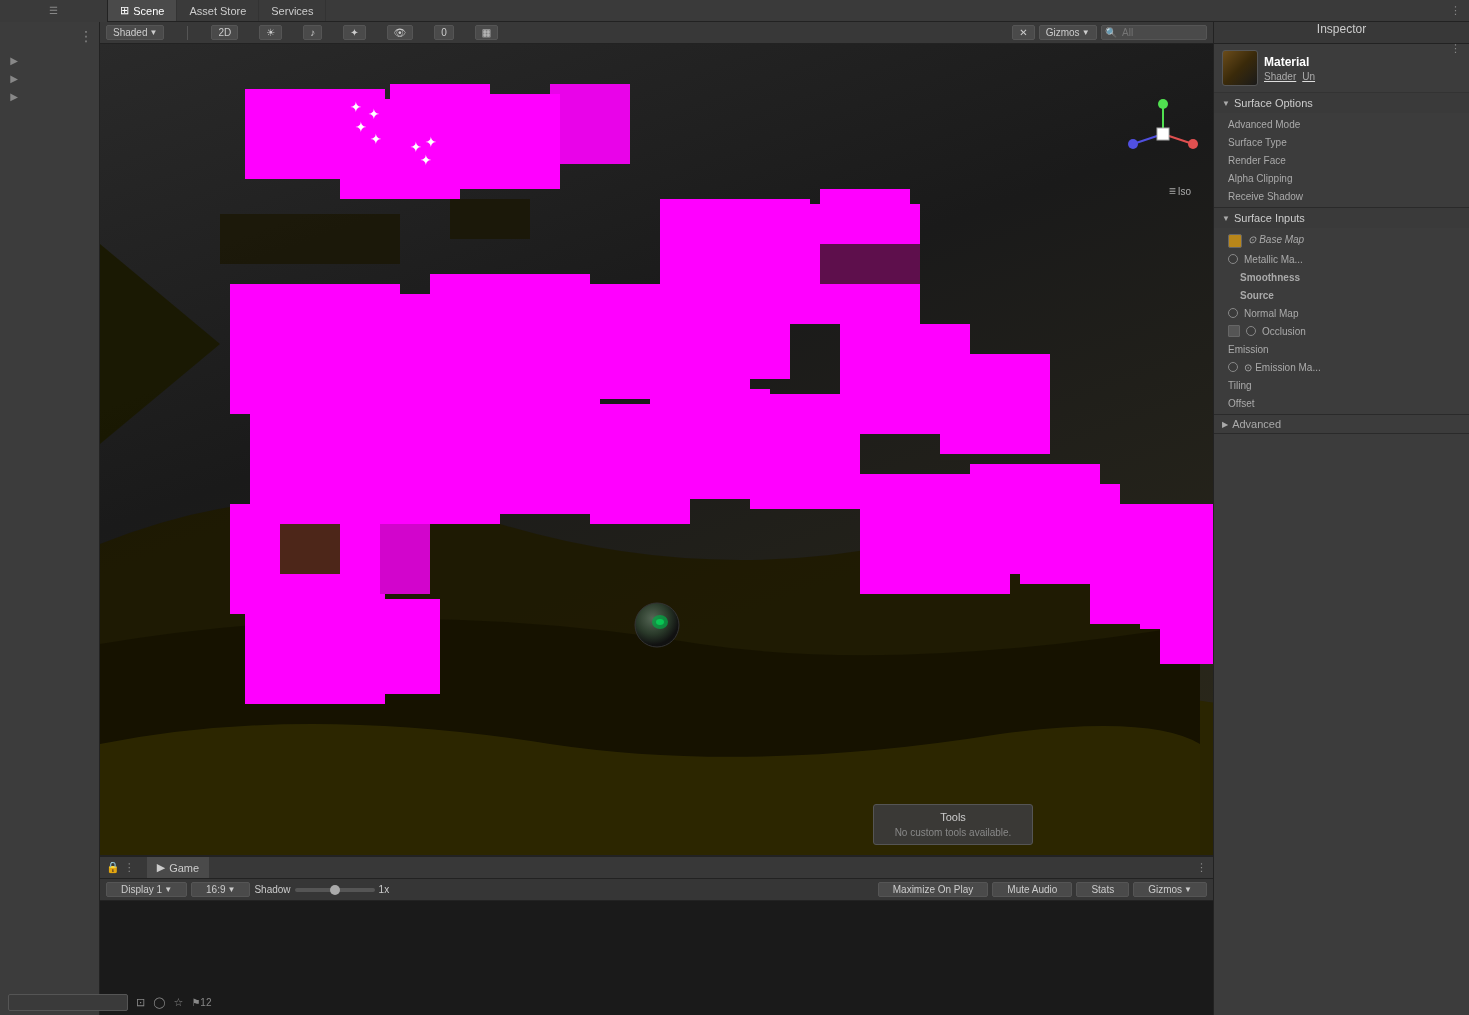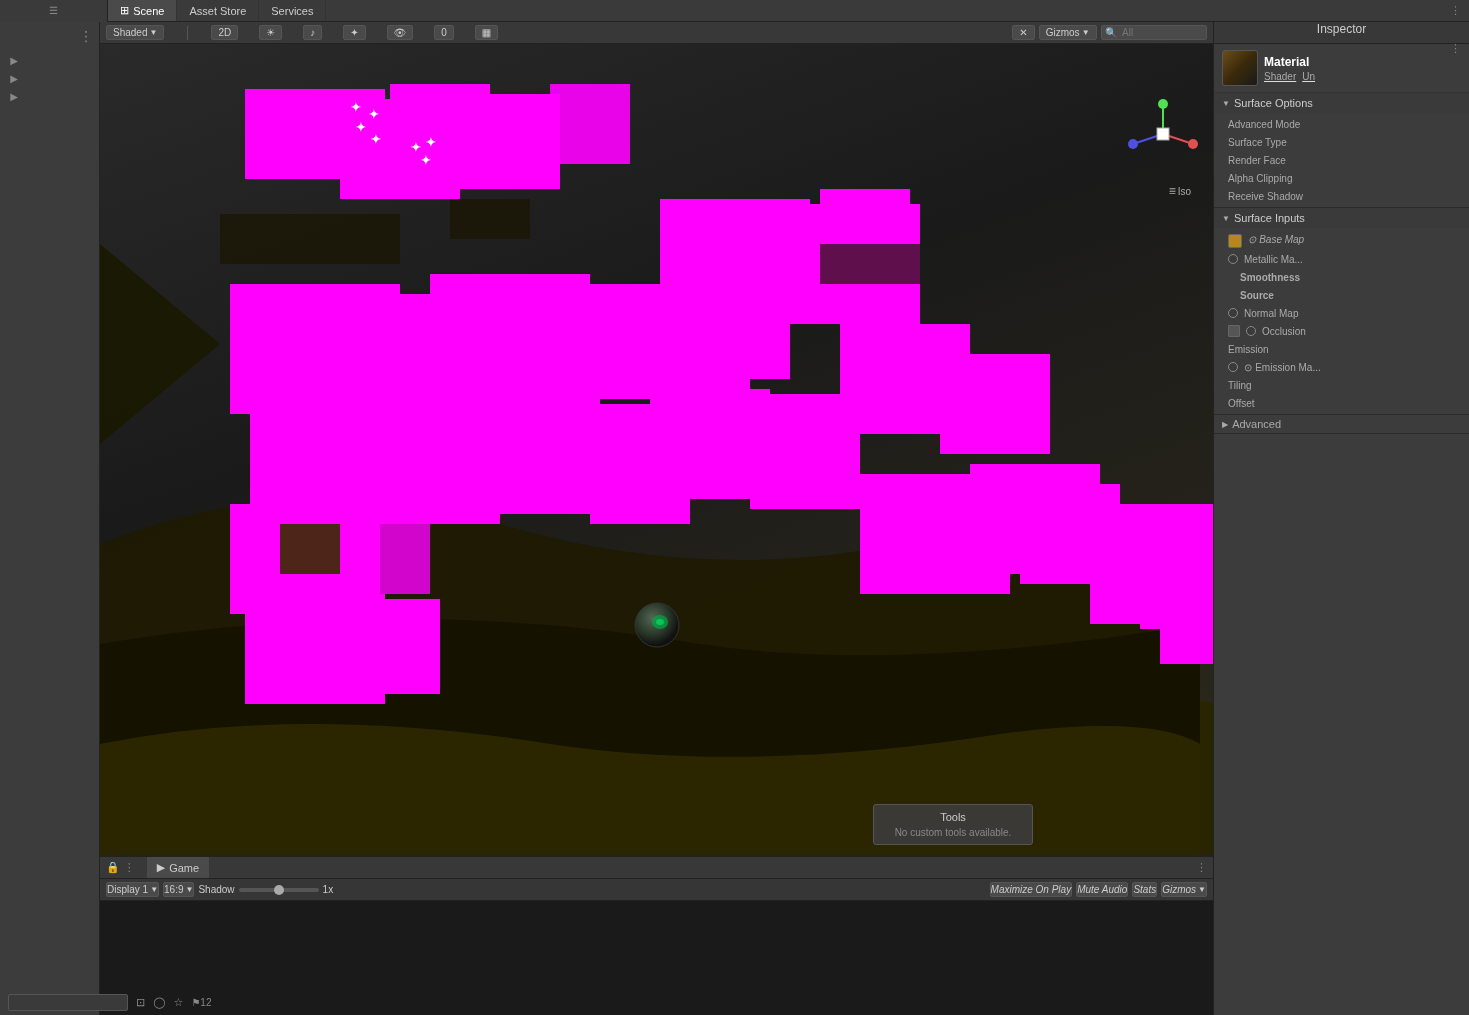--- a/index.html
+++ b/index.html
@@ -209,21 +209,21 @@
     .bottom-toolbar {
       height: 22px;
       background: #363636;
       display: flex;
       align-items: center;
       padding: 0 6px;
       gap: 4px;
       border-bottom: 1px solid #222;
     }
     .bottom-toolbar-item {
-      padding: 1px 0;
+      padding: 1px 14px;
       background: #4a4a4a;
       border: 1px solid #555;
       border-radius: 2px;
       color: #ccc;
       font-size: 10px;
       cursor: pointer;
       display: flex;
       align-items: center;
       gap: 2px;
     }
@@ -248,21 +248,20 @@
       width: 10px;
       height: 10px;
       background: #aaa;
       border-radius: 50%;
     }
     .bottom-right-btns {
       margin-left: auto;
       display: flex;
       gap: 4px;
       align-items: center;
-      font-style: italic;
     }
 
     
     .right-panel {
       width: 256px;
       background: #3c3c3c;
       border-left: 1px solid #222;
       display: flex;
       flex-direction: column;
       font-size: 11px;

